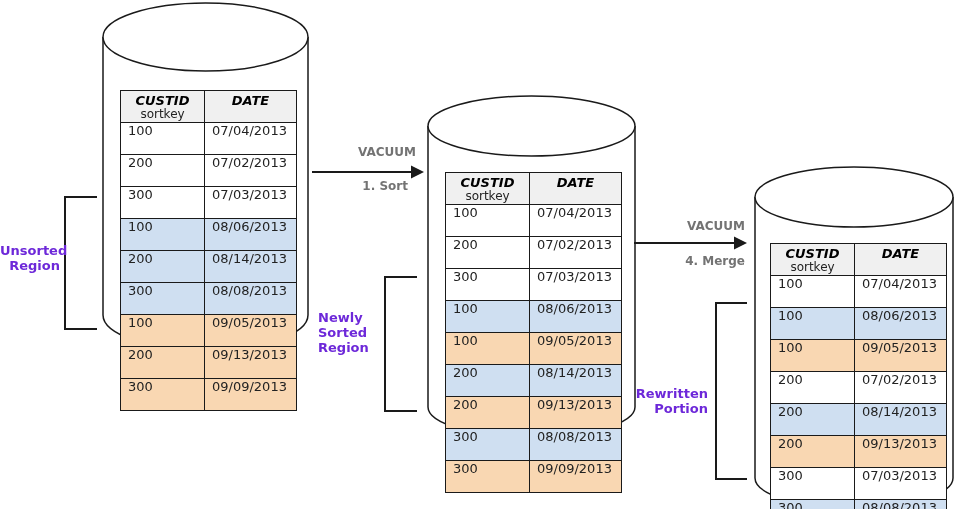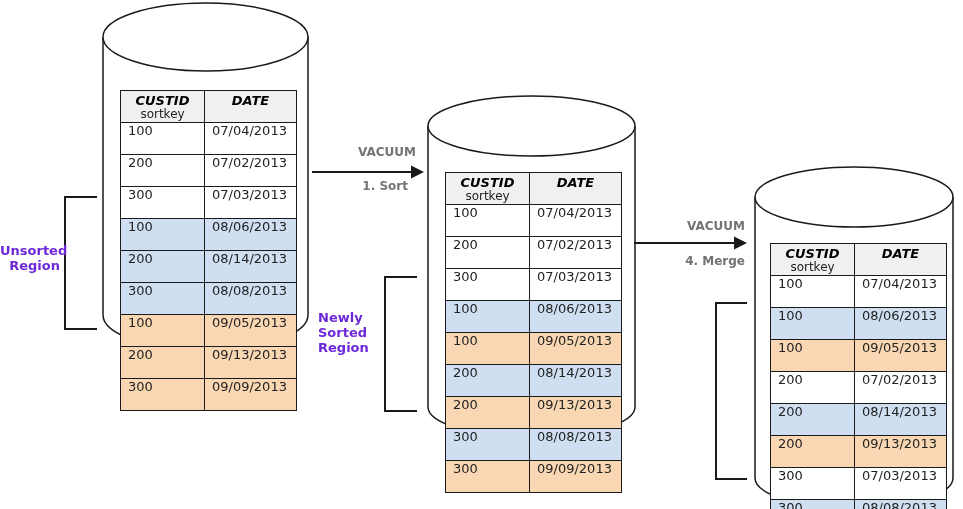--- a/index.html
+++ b/index.html
@@ -237,19 +237,23 @@
 
   <div class="side-label" id="lbl-unsorted">
     <div>Unsorted</div>
     <div>Region</div>
   </div>
   <div class="side-label" id="lbl-newly">
     <div>Newly</div>
     <div>Sorted</div>
     <div>Region</div>
   </div>
+  <div class="side-label" id="lbl-rewritten">
+    <div>Rewritten</div>
+    <div>Portion</div>
+  </div>
 
   <div class="arrow-label" id="a1-title">VACUUM</div>
   <div class="arrow-label" id="a1-step">1. Sort</div>
   <div class="arrow-label" id="a2-title">VACUUM</div>
   <div class="arrow-label" id="a2-step">4. Merge</div>
 
 </div>
 
 </body></html>

